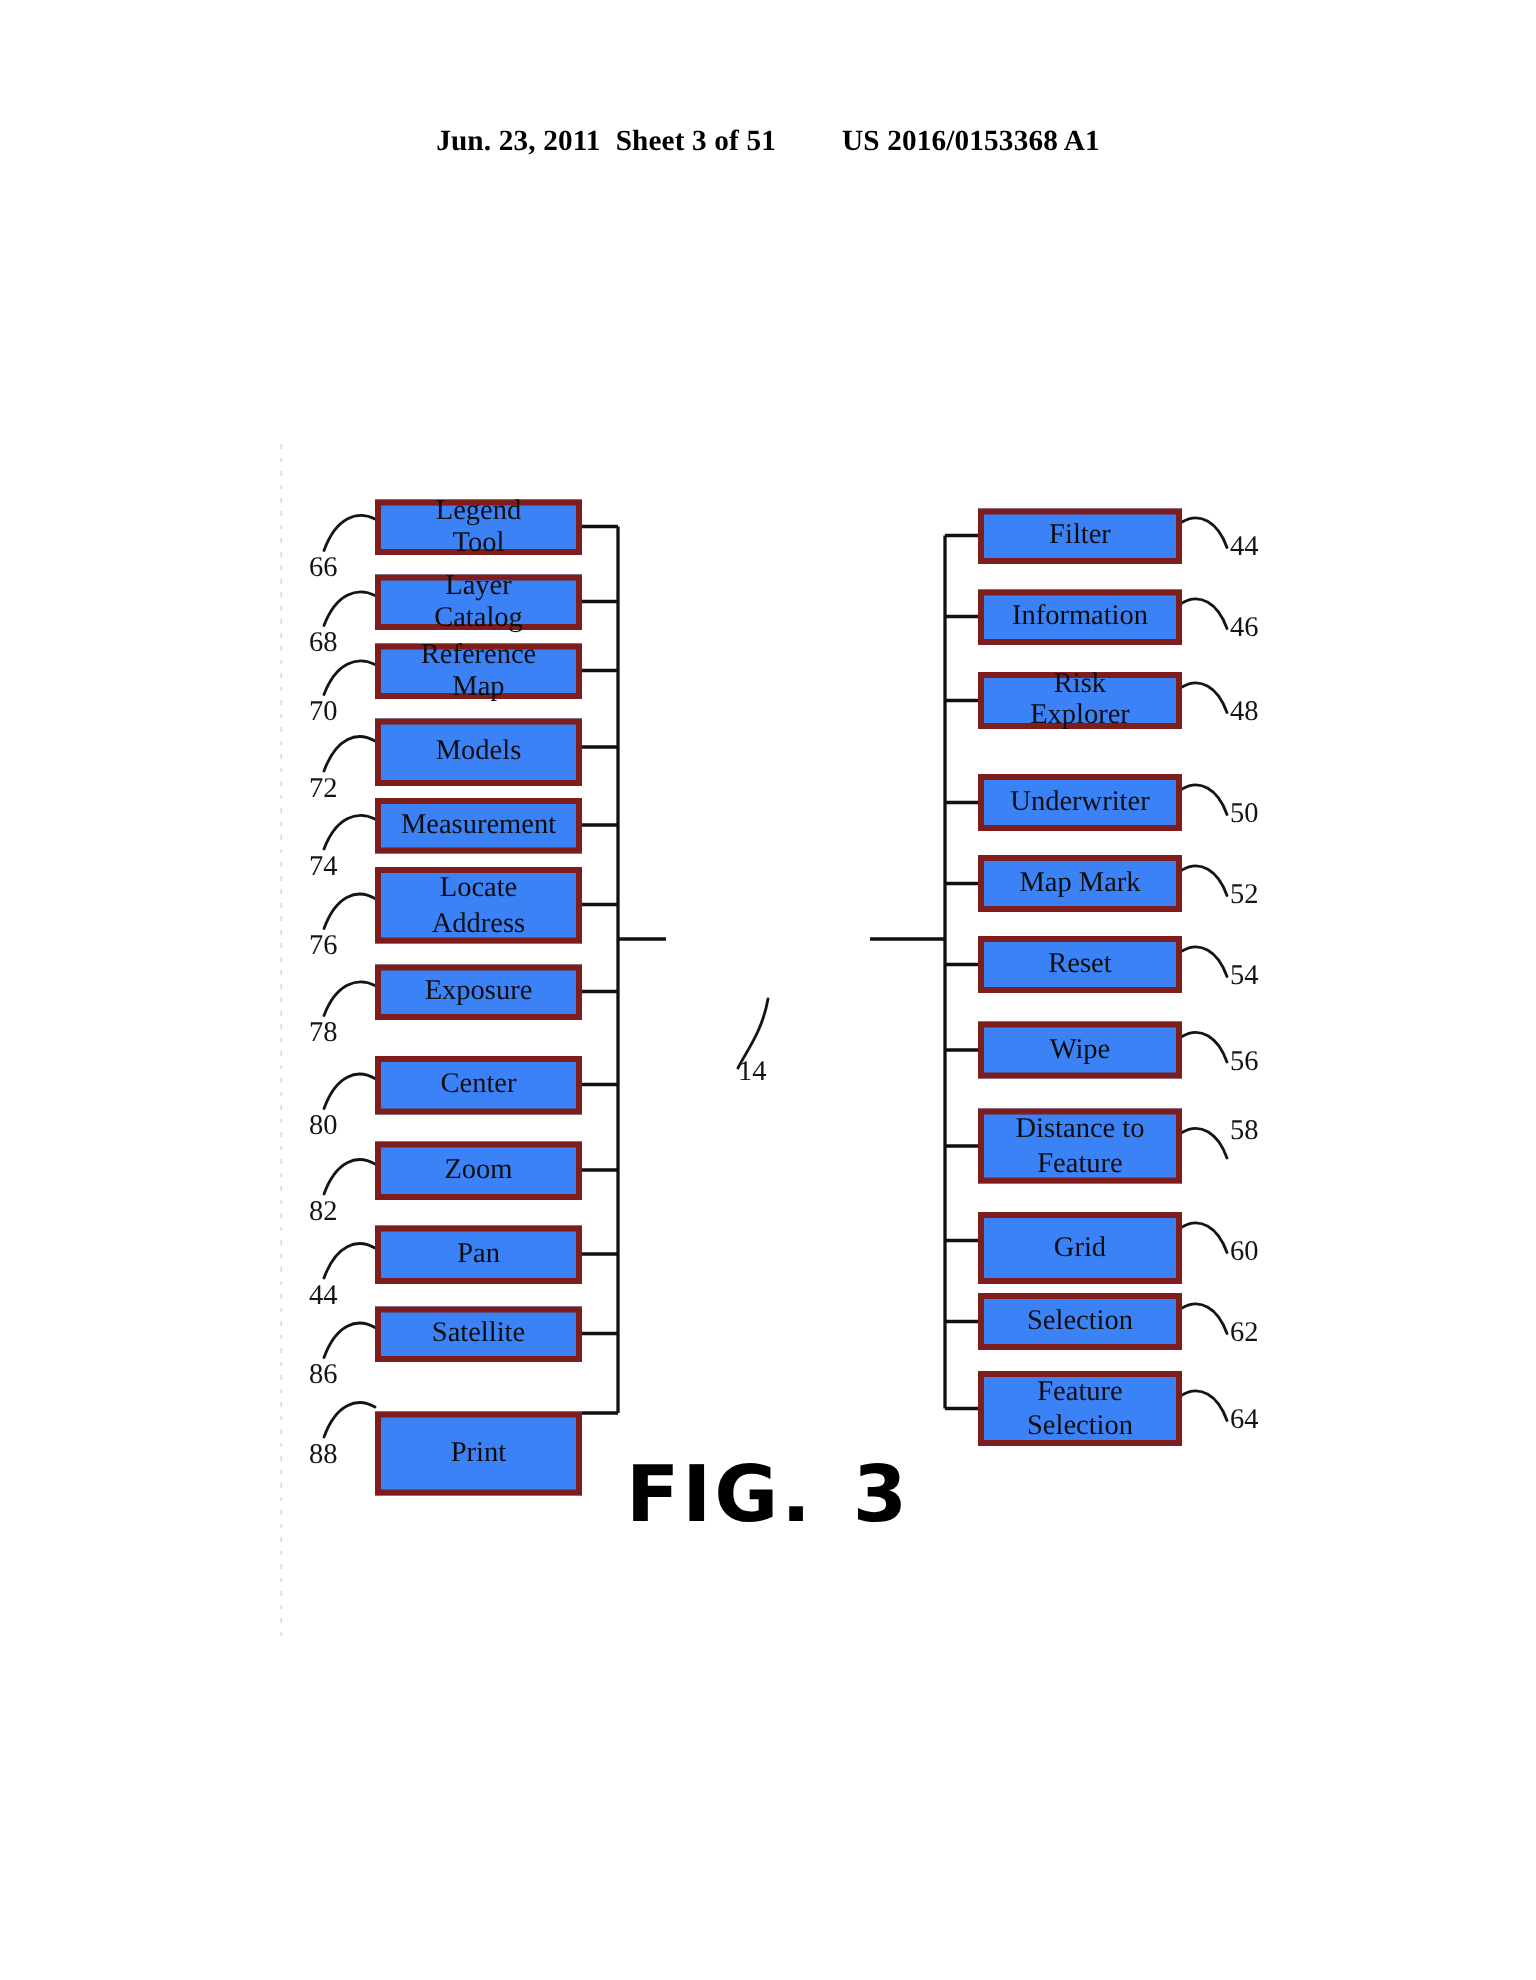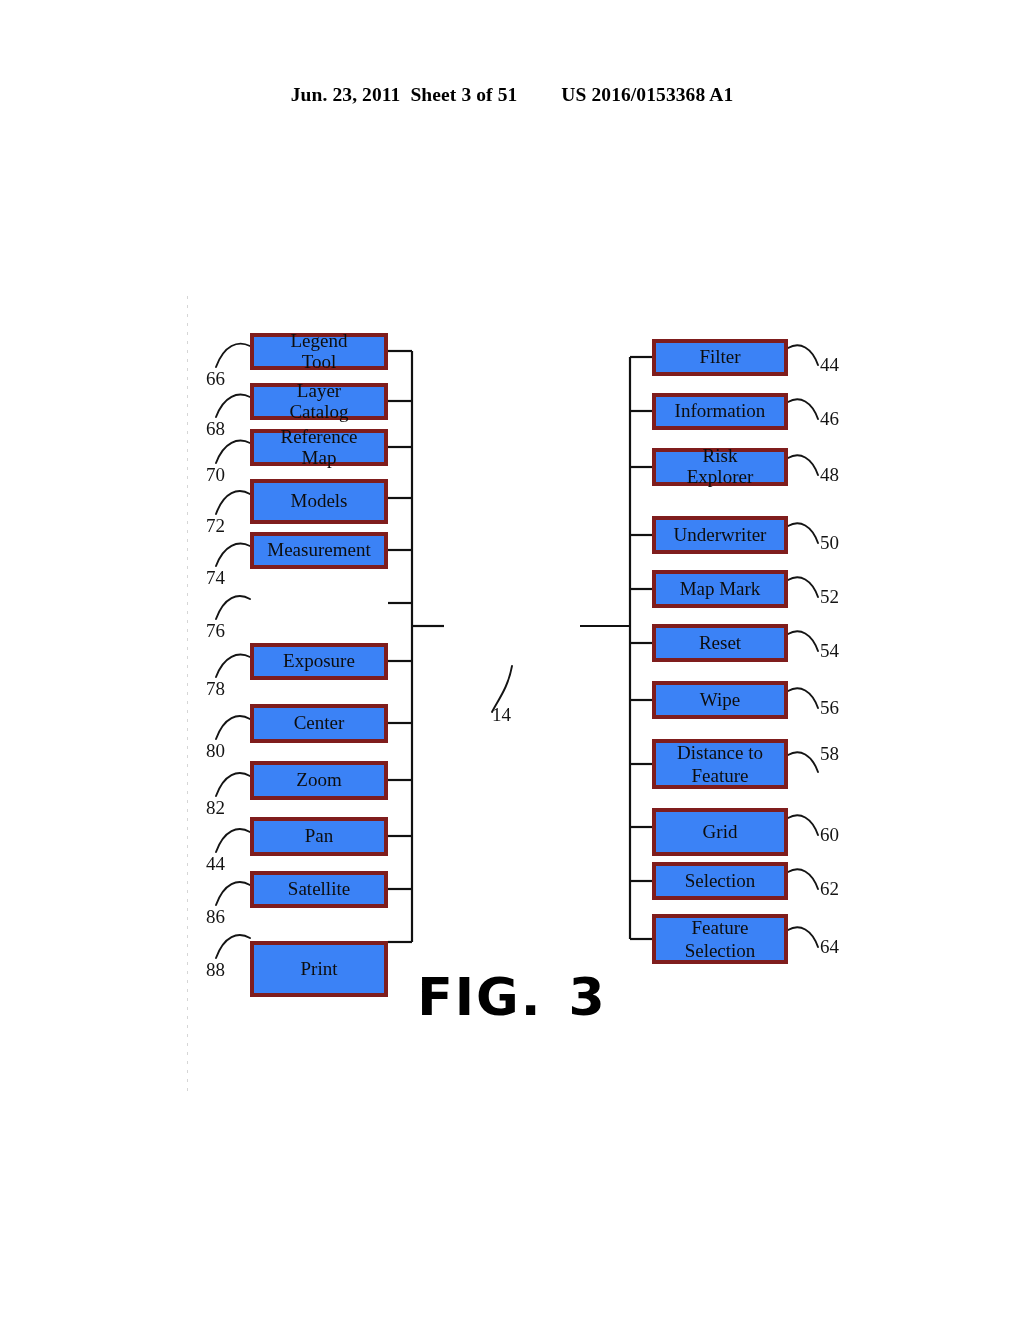--- a/index.html
+++ b/index.html
@@ -225,20 +225,24 @@
       </div>
     <div class="node left" style="top:429px;height:37px">
         <span class="label">Reference Map</span>
       </div>
     <div class="node left" style="top:479px;height:45px">
         <span class="label">Models</span>
       </div>
     <div class="node left" style="top:532px;height:37px">
         <span class="label">Measurement</span>
       </div>
+    <div class="node left two-line" style="top:578px;height:51px">
+        <span class="label">Locate
+Address</span>
+      </div>
     <div class="node left" style="top:643px;height:37px">
         <span class="label">Exposure</span>
       </div>
     <div class="node left" style="top:704px;height:39px">
         <span class="label">Center</span>
       </div>
     <div class="node left" style="top:761px;height:39px">
         <span class="label">Zoom</span>
       </div>
     <div class="node left" style="top:817px;height:39px">

